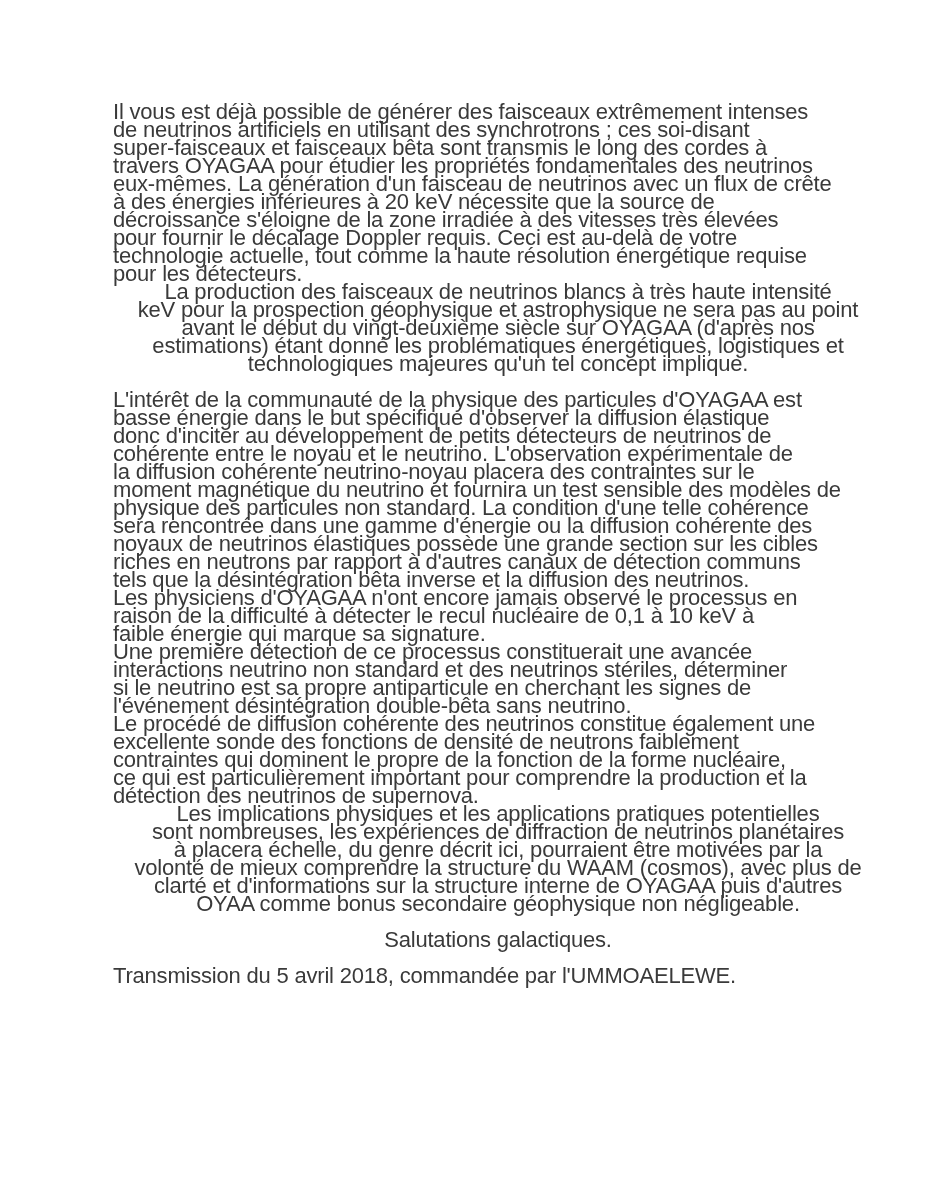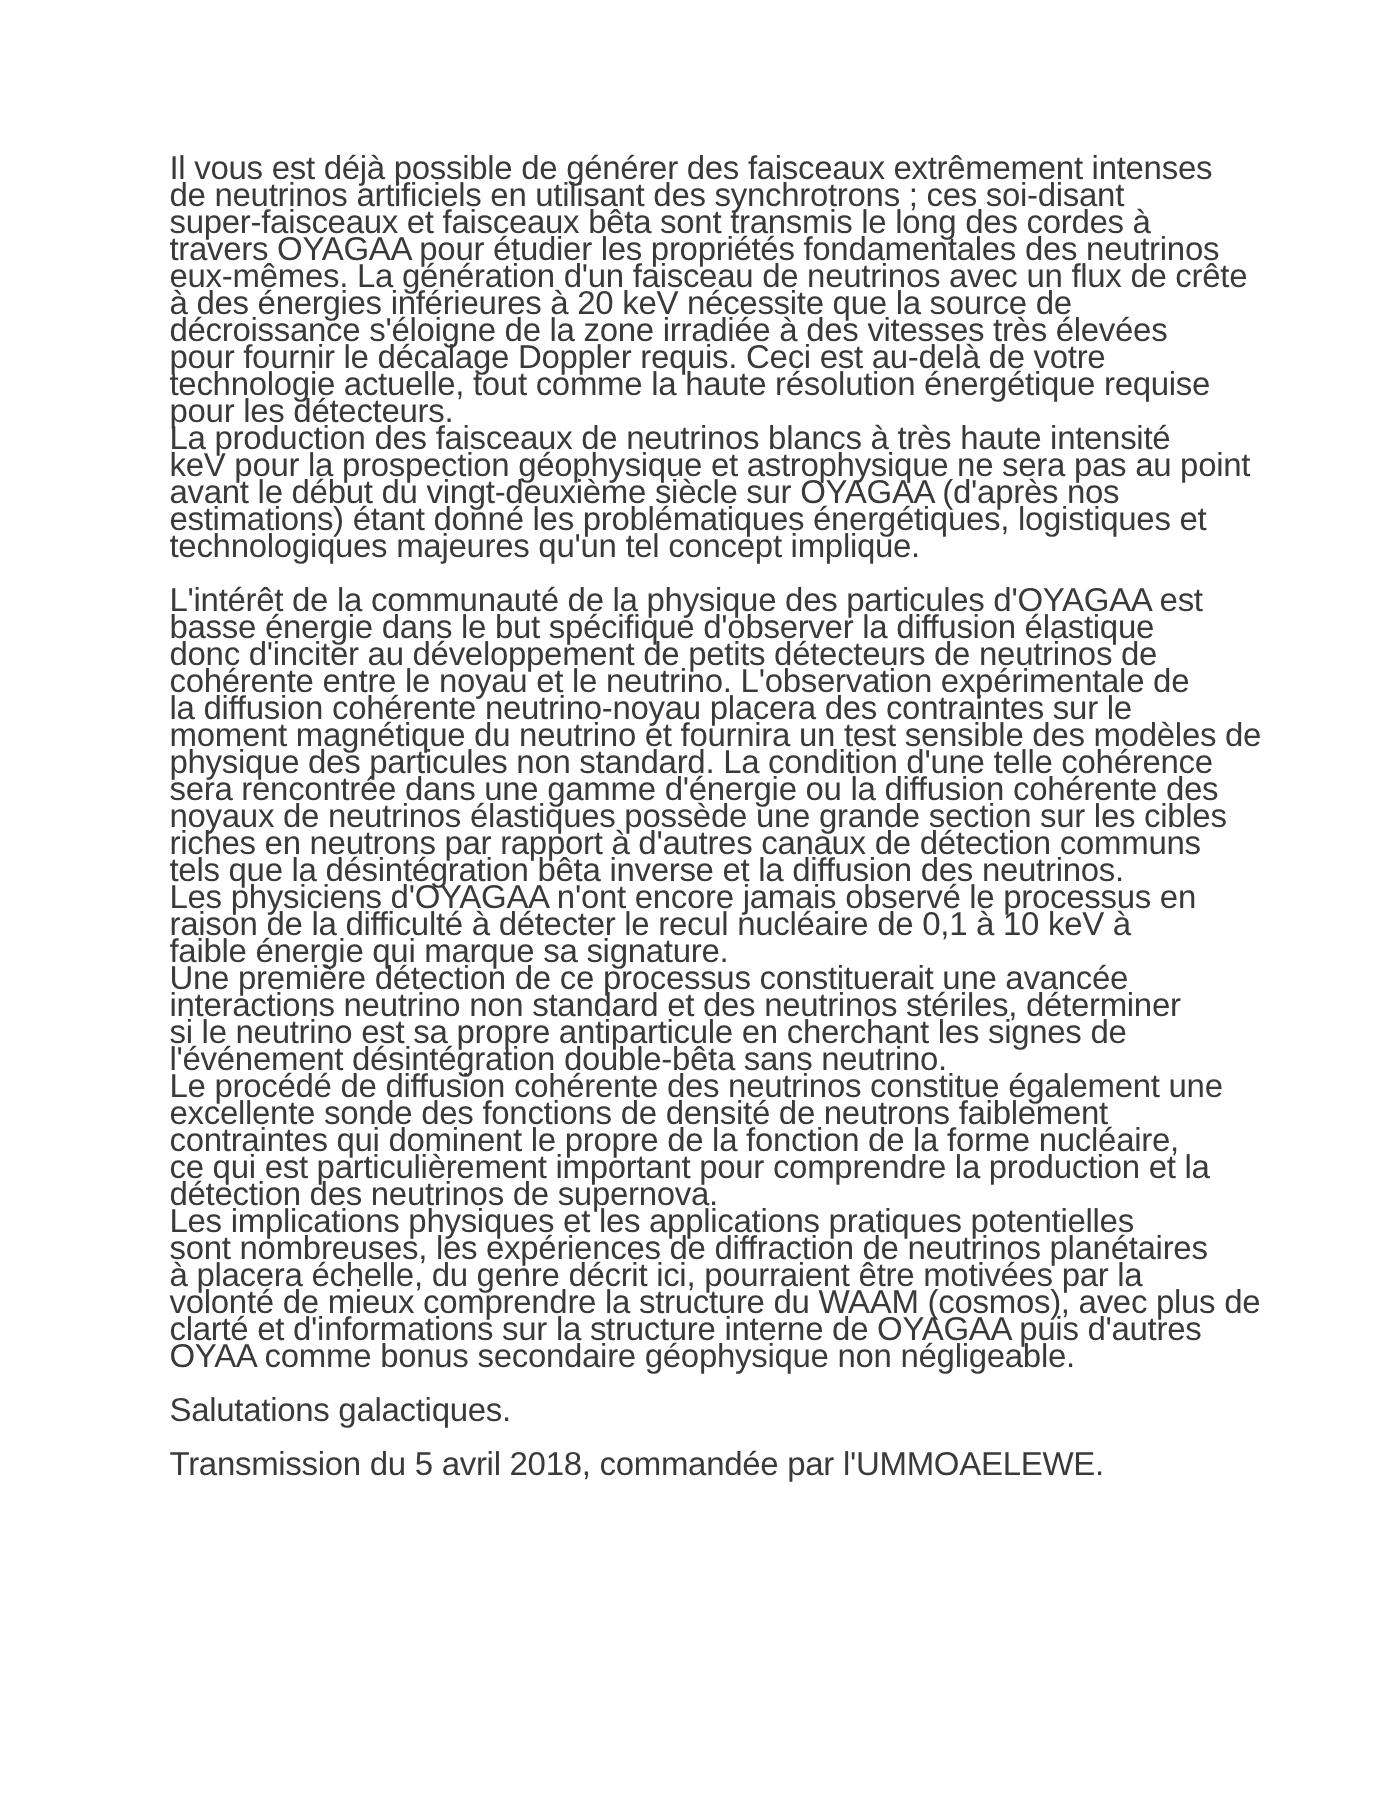--- a/index.html
+++ b/index.html
@@ -27,20 +27,21 @@
     font-size: 22px;
     line-height: 18px;
     color: #3a3a3a;
     letter-spacing: -0.2px;
   }
   .paragraph {
     margin: 0;
   }
   .paragraph.gap-after {
     margin-bottom: 18px;
+    text-align: center;
   }
   .line {
     height: 18px;
     white-space: pre;
   }
 </style>
 </head>
 <body>
 
 <div class="page">

